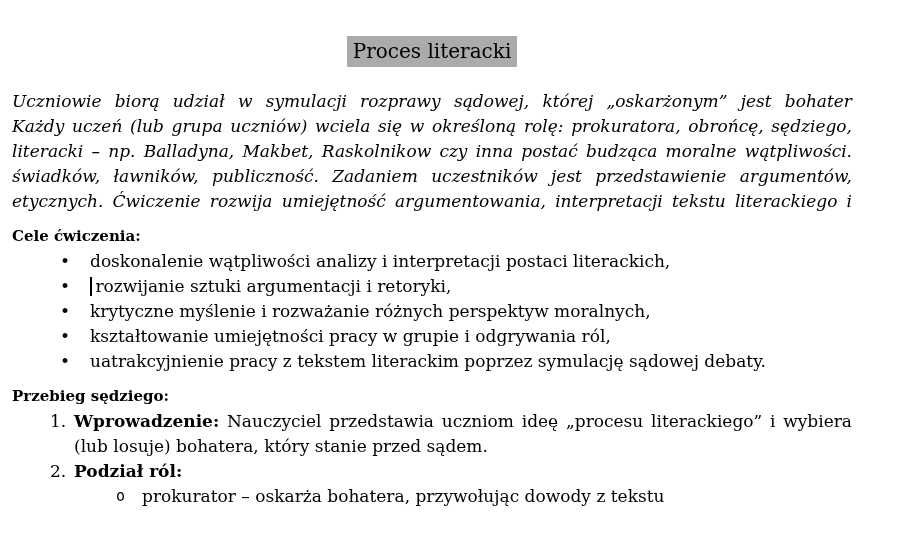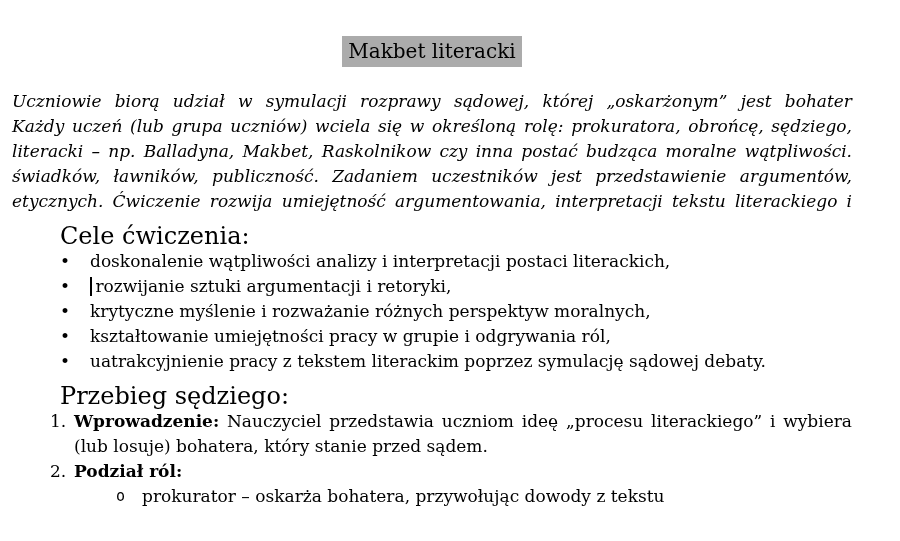--- a/index.html
+++ b/index.html
@@ -34,23 +34,22 @@
   .para { margin-top: 24px; font-style: italic; }
   .jline {
     text-align: justify;
     text-align-last: justify;
   }
   .jline.lastline {
     text-align-last: left;
   }
   .heading {
     margin-top: 10px;
-    font-weight: normal;
-    font-size: 24px;
-    margin-left: 48px;
+    font-weight: bold;
+    font-size: 15px;
   }
   .bullet-line {
     position: relative;
     padding-left: 78px;
   }
   .bullet-marker {
     position: absolute;
     left: 48px;
     top: 0;
   }
@@ -83,21 +82,21 @@
     vertical-align: -4px;
     margin-right: -1.5px;
   }
 </style>
 </head>
 <body>
 
 <div class="doc">
 
   <div class="title-row">
-    <span class="title-hl" style="background-color: rgb(171, 171, 171);">Makbet literacki</span>
+    <span class="title-hl" style="background-color: rgb(171, 171, 171);">Proces literacki</span>
   </div>
 
   <div class="para">
     <div class="jline">Uczniowie biorą udział w symulacji rozprawy sądowej, której „oskarżonym” jest bohater</div>
     <div class="jline">Każdy uczeń (lub grupa uczniów) wciela się w określoną rolę: prokuratora, obrońcę, sędziego,</div>
     <div class="jline">literacki – np. Balladyna, Makbet, Raskolnikow czy inna postać budząca moralne wątpliwości.</div>
     <div class="jline">świadków, ławników, publiczność. Zadaniem uczestników jest przedstawienie argumentów,</div>
     <div class="jline">etycznych. Ćwiczenie rozwija umiejętność argumentowania, interpretacji tekstu literackiego i</div>
   </div>
 

